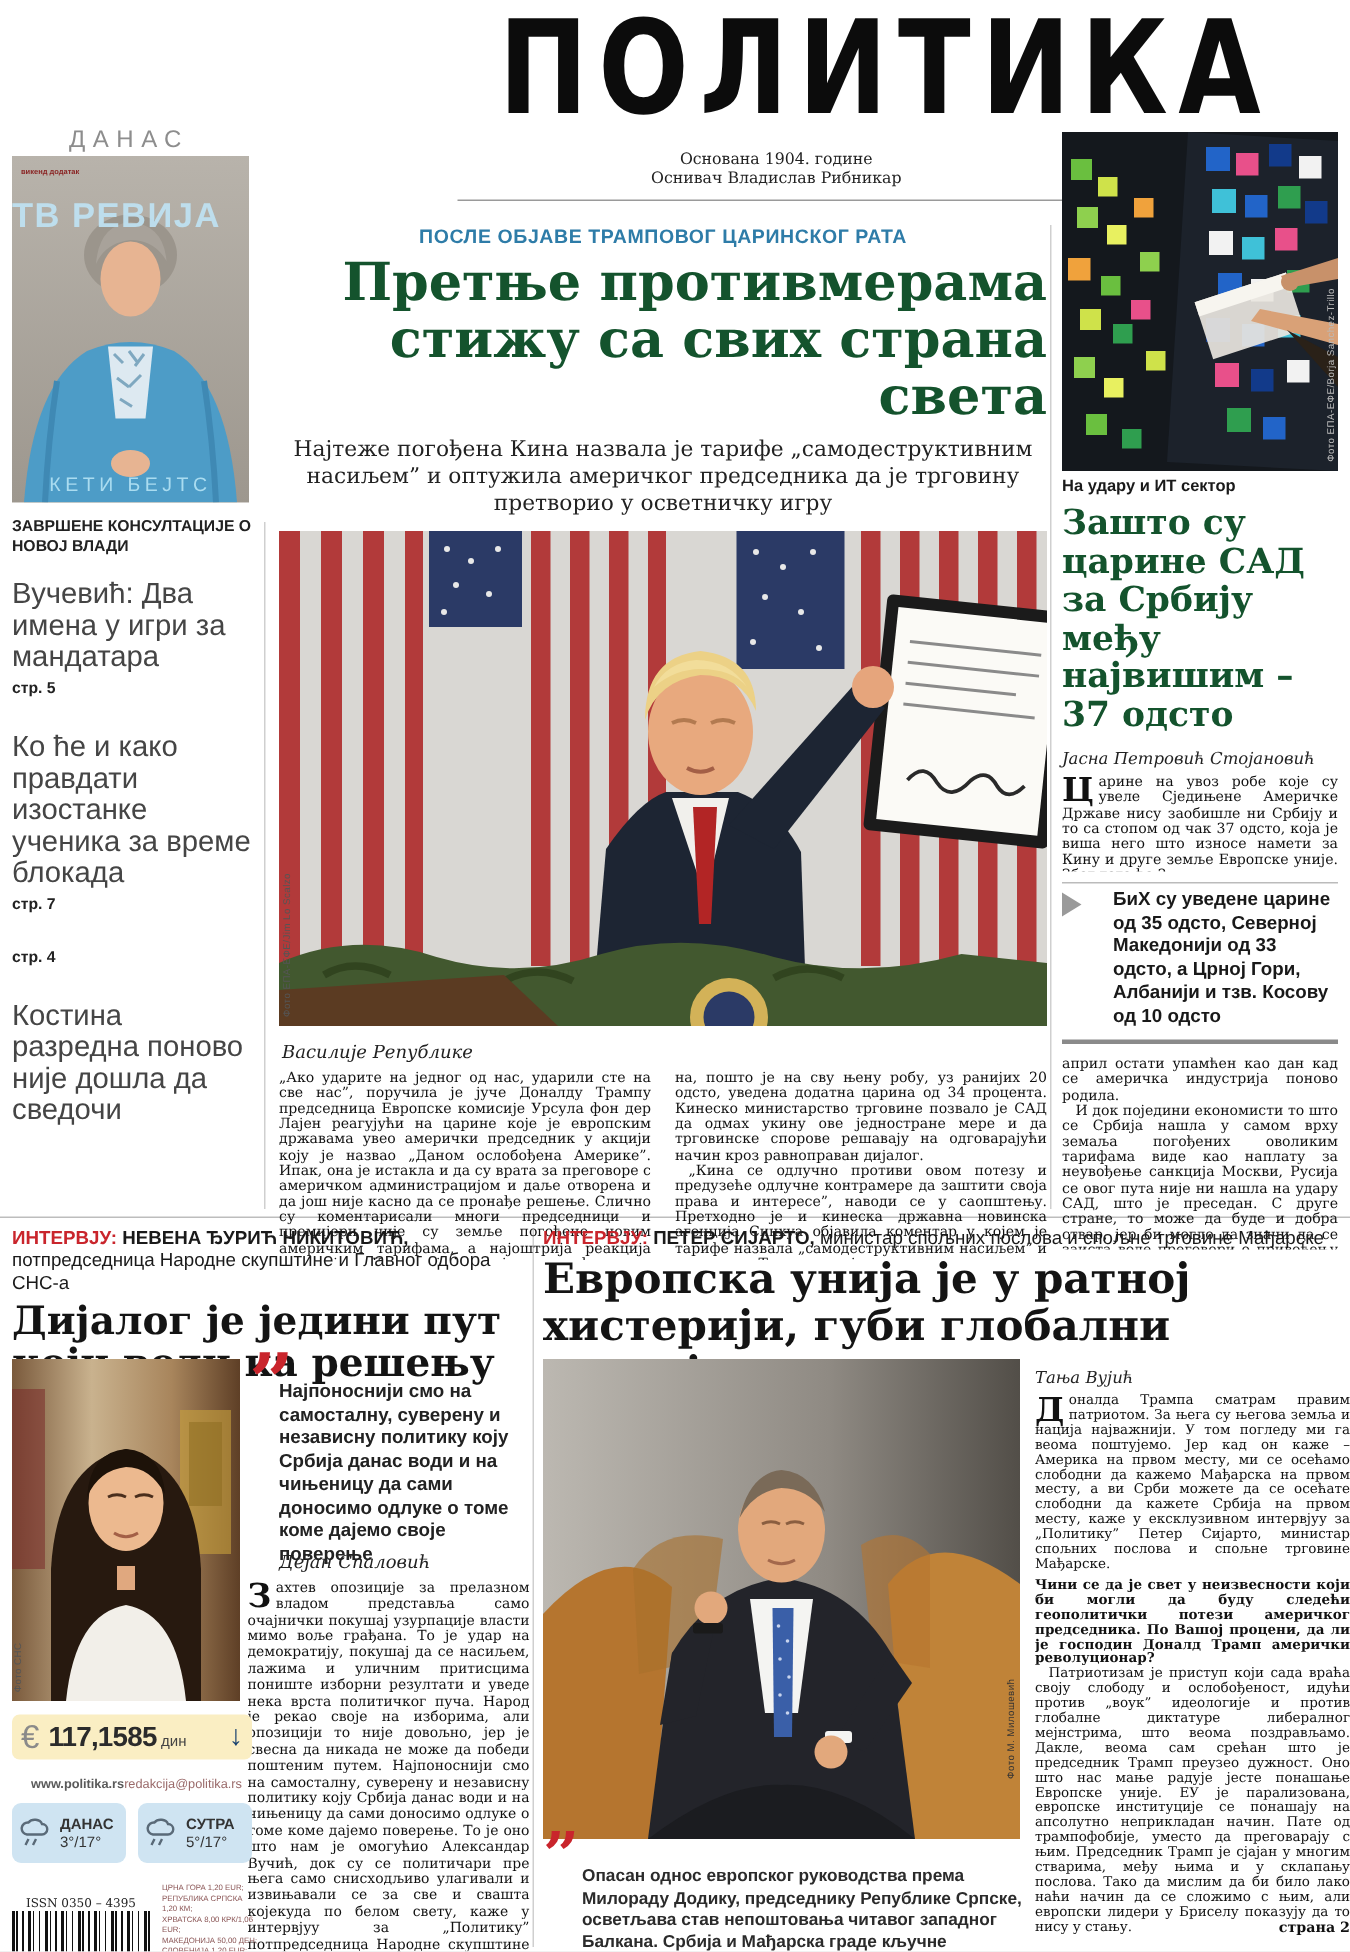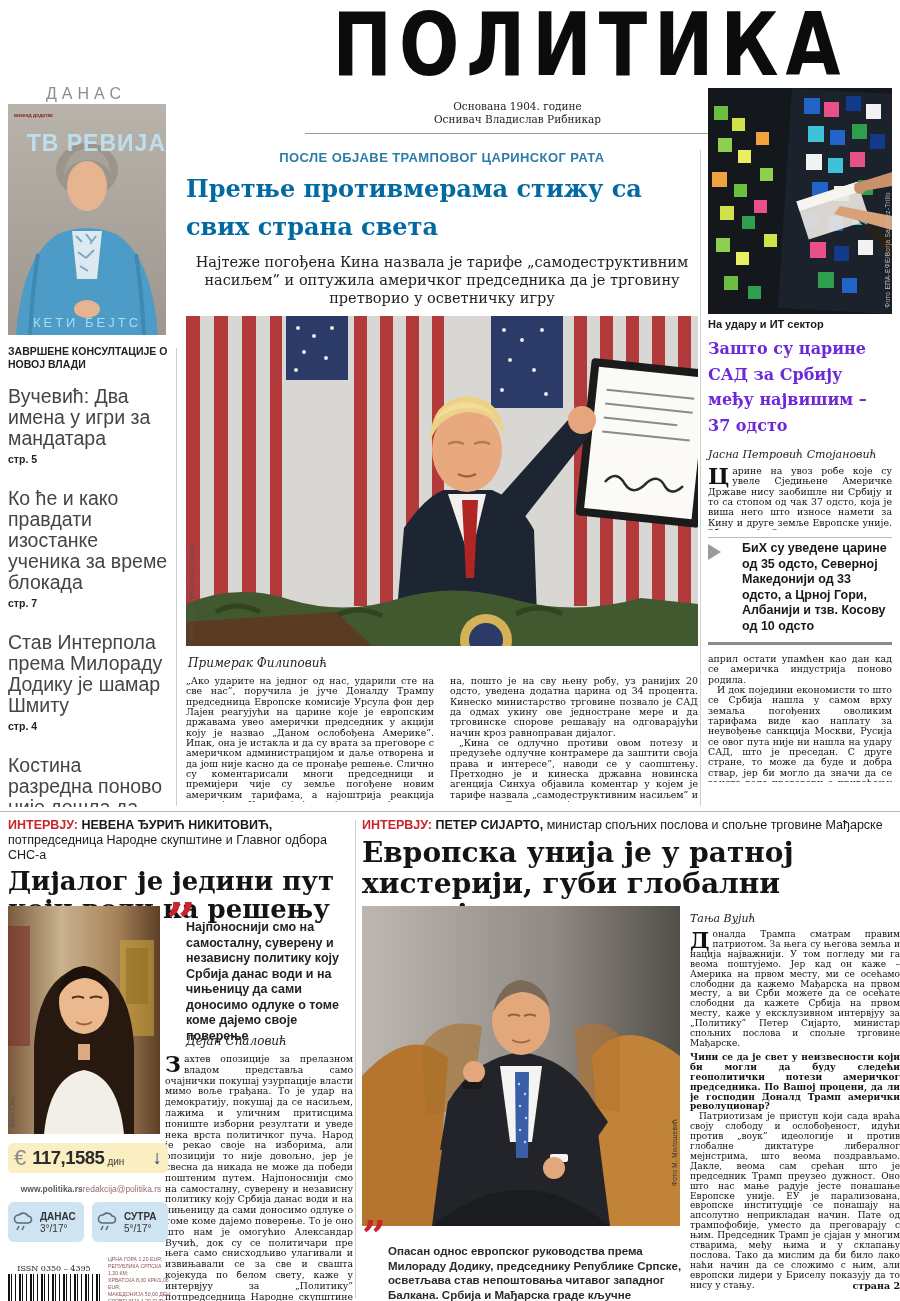--- a/index.html
+++ b/index.html
@@ -16,49 +16,49 @@
   #info-row{left:305px;top:100px;width:585px;padding-bottom:7px;border-bottom:1px solid #9a9a9a;
             display:flex;font-family:"DejaVu Serif",serif;font-size:10.5px;line-height:13px;color:#222;}
   #info-row .cell{flex:1;}
   #info-row .c2{text-align:center;}
   #info-row .c3{text-align:right;flex:0 0 120px;}
   #stars{font-size:22px;line-height:20px;letter-spacing:-1px;color:#111;flex:0 0 40px;text-align:right;}
 
   
   #danas{left:0;top:85px;width:172px;text-align:center;font-size:16px;letter-spacing:5px;color:#8d8d8d;}
   #tv-cover{left:8px;top:104px;width:158px;height:231px;background:#b3aea6;overflow:hidden;}
-  #tv-cover .tv-title{position:absolute;top:26px;left:0;width:100%;text-align:right;
+  #tv-cover .tv-title{position:absolute;top:26px;left:0;width:100%;text-align:left;
       font-weight:700;font-size:23px;color:#bfe3f4;letter-spacing:1px;opacity:.92;}
   #tv-cover .tv-sub{position:absolute;top:8px;left:6px;font-size:5px;color:#8a2424;font-weight:700;line-height:6px;width:40px;}
   #tv-cover .tv-person{position:absolute;bottom:5px;left:0;width:100%;text-align:center;
       font-size:13px;color:#aadcf0;letter-spacing:3px;}
 
   
   #lead{left:186px;top:150px;width:512px;}
   .kicker-blue{color:#2e7ca8;font-weight:700;font-size:13px;text-align:center;letter-spacing:.4px;}
-  #lead h1{margin:5px 0 7px 0;text-align:left;font-family:"DejaVu Serif",serif;
-           font-size:24px;line-height:38px;font-weight:700;color:#0369a1;}
+  #lead h1{margin:5px 0 7px 0;text-align:right;font-family:"DejaVu Serif",serif;
+           font-size:35px;line-height:38px;font-weight:700;color:#14532d;}
   #lead .deck{text-align:center;font-family:"DejaVu Serif",serif;font-size:14.5px;line-height:18px;color:#222;padding:0 6px;}
   .photo{position:relative;overflow:hidden;}
   #lead-photo{width:512px;height:330px;margin-top:9px;}
   .vcredit{position:absolute;font-size:6.5px;color:#555;writing-mode:vertical-rl;transform:rotate(180deg);letter-spacing:.3px;}
   .byline{font-family:"DejaVu Serif",serif;font-style:italic;font-size:12px;color:#222;}
   #lead .byline{margin:10px 0 6px 2px;}
   #lead-cols{display:flex;gap:16px;height:126px;overflow:hidden;}
   .bodytext{font-family:"DejaVu Serif",serif;font-size:9.4px;line-height:10.35px;text-align:justify;color:#111;}
   .bodytext p{margin:0;}
   .bodytext p.ind{text-indent:9px;}
   .pageref{float:right;font-weight:700;font-family:"DejaVu Serif",serif;font-size:9.5px;}
   .dropcap{float:left;font-family:"DejaVu Serif",serif;font-weight:700;font-size:22px;line-height:18px;padding:1px 3px 0 0;}
 
   
   #rightcol{left:708px;top:88px;width:184px;}
   #it-photo{width:184px;height:226px;}
   #it-caption{font-weight:700;font-size:11px;margin-top:4px;color:#1a1a1a;}
-  #rightcol h2{margin:6px 0 0 0;font-family:"DejaVu Serif",serif;font-size:16px;line-height:25.5px;font-weight:700;color:#6d28d9;}
+  #rightcol h2{margin:6px 0 0 0;font-family:"DejaVu Serif",serif;font-size:23px;line-height:25.5px;font-weight:700;color:#14532d;}
   #rightcol .byline{margin:10px 0 5px 0;font-size:11px;}
   #r-body1{height:64px;overflow:hidden;}
   .thinline{height:1px;background:#bbb;margin:7px 0 0 0;}
   .thickline{height:3px;background:#8a8a8a;margin:8px 0 0 0;}
   #r-quote{display:flex;gap:8px;margin-top:3px;}
   .tri{width:0;height:0;border-left:13px solid #9a9a9a;border-top:8px solid transparent;border-bottom:8px solid transparent;margin-top:3px;flex:0 0 13px;}
   #r-quote .qt{font-weight:700;font-size:12.5px;line-height:15.5px;color:#191919;}
   #r-body2{margin-top:9px;height:128px;overflow:hidden;}
 
   
@@ -233,21 +233,21 @@
 
         <path d="M0,288 Q50,266 105,284 Q160,300 215,282 Q270,266 330,284 Q390,300 455,282 L512,288 L512,330 L0,330 Z" fill="#42582f"></path>
         <path d="M30,296 q20,-12 44,0 M150,300 q22,-12 46,0 M330,298 q22,-12 46,0" stroke="#31441f" stroke-width="5" fill="none"></path>
         <polygon points="0,306 150,296 186,330 0,330" fill="#5b3b22"></polygon>
         <circle cx="300" cy="324" r="26" fill="#d3b258"></circle>
         <circle cx="300" cy="324" r="17" fill="#2b3a66"></circle>
       </svg>
       <div class="vcredit" style="left:2px;bottom:6px;">Фото ЕПА-ЕФЕ/Jim Lo Scalzo</div>
     </div>
 
-    <div class="byline">Примерак Филиповић</div>
+    <div class="byline">Василије Републике</div>
     <div id="lead-cols">
       <div class="bodytext" style="flex:1;">
         <p>„Ако ударите на једног од нас, ударили сте на све нас”, поручила је јуче Доналду Трампу председница Европске комисије Урсула фон дер Лајен реагујући на царине које је европским државама увео амерички председник у акцији коју је назвао „Даном ослобођена Америке”. Ипак, она је истакла и да су врата за преговоре с америчком администрацијом и даље отворена и да још није касно да се пронађе решење. Слично су коментарисали многи председници и премијери чије су земље погођене новим америчким тарифама, а најоштрија реакција стигла је из Кине, која је и најтеже погође-</p>
       </div>
       <div class="bodytext" style="flex:1;">
         <p>на, пошто је на сву њену робу, уз ранијих 20 одсто, уведена додатна царина од 34 процента. Кинеско министарство трговине позвало је САД да одмах укину ове једностране мере и да трговинске спорове решавају на одговарајући начин кроз равноправан дијалог.</p>
         <p class="ind"><span>„Кина се одлучно противи овом потезу и предузеће одлучне контрамере да заштити своја права и интересе”, наводи се у саопштењу. Претходно је и кинеска државна новинска агенција Синхуа објавила коментар у којем је тарифе назвала „самодеструктивним насиљем” и оптужила Трампа да је трговину претворио у крајње поједностављену осветничку игру.</span>
           </p>
       </div>
     </div>
@@ -334,21 +334,20 @@
     <div class="sb-item">
       <div class="sb-kicker">ЗАВРШЕНЕ КОНСУЛТАЦИЈЕ О НОВОЈ ВЛАДИ</div>
       <div class="sb-title">Вучевић: Два имена у игри за мандатара</div>
       <div class="sb-page">стр. 5</div>
     </div>
     <div class="sb-item">
       <div class="sb-title">Ко ће и како правдати изостанке ученика за време блокада</div>
       <div class="sb-page">стр. 7</div>
     </div>
     <div class="sb-item">
-      <div class="sb-title">Став Интерпола према Милораду Додику је шамар Шмиту</div>
       <div class="sb-page">стр. 4</div>
     </div>
     <div class="sb-item">
       <div class="sb-title">Костина разредна поново није дошла да сведочи</div>
 
     </div>
 
   </div>
 
   <div id="iv-left" class="abs">

